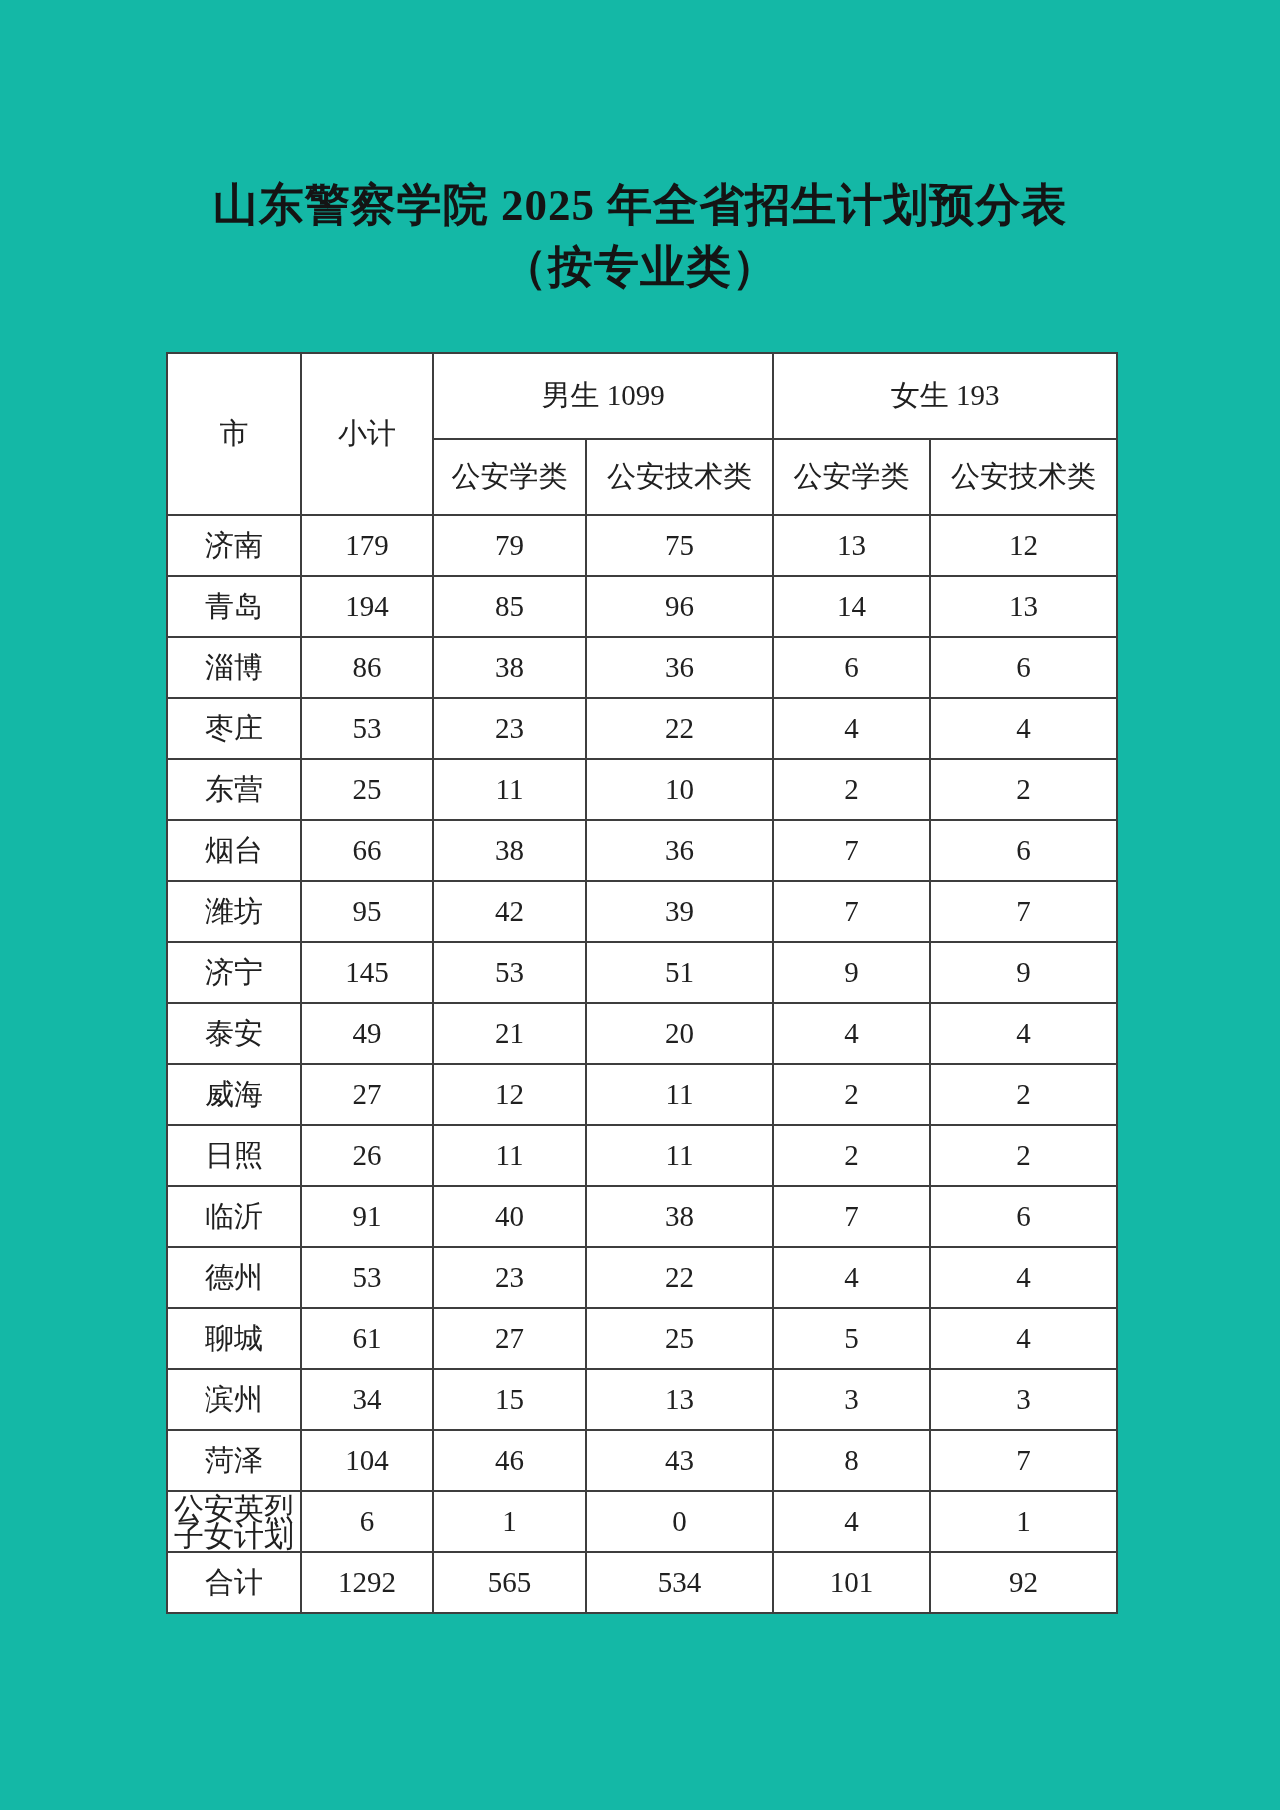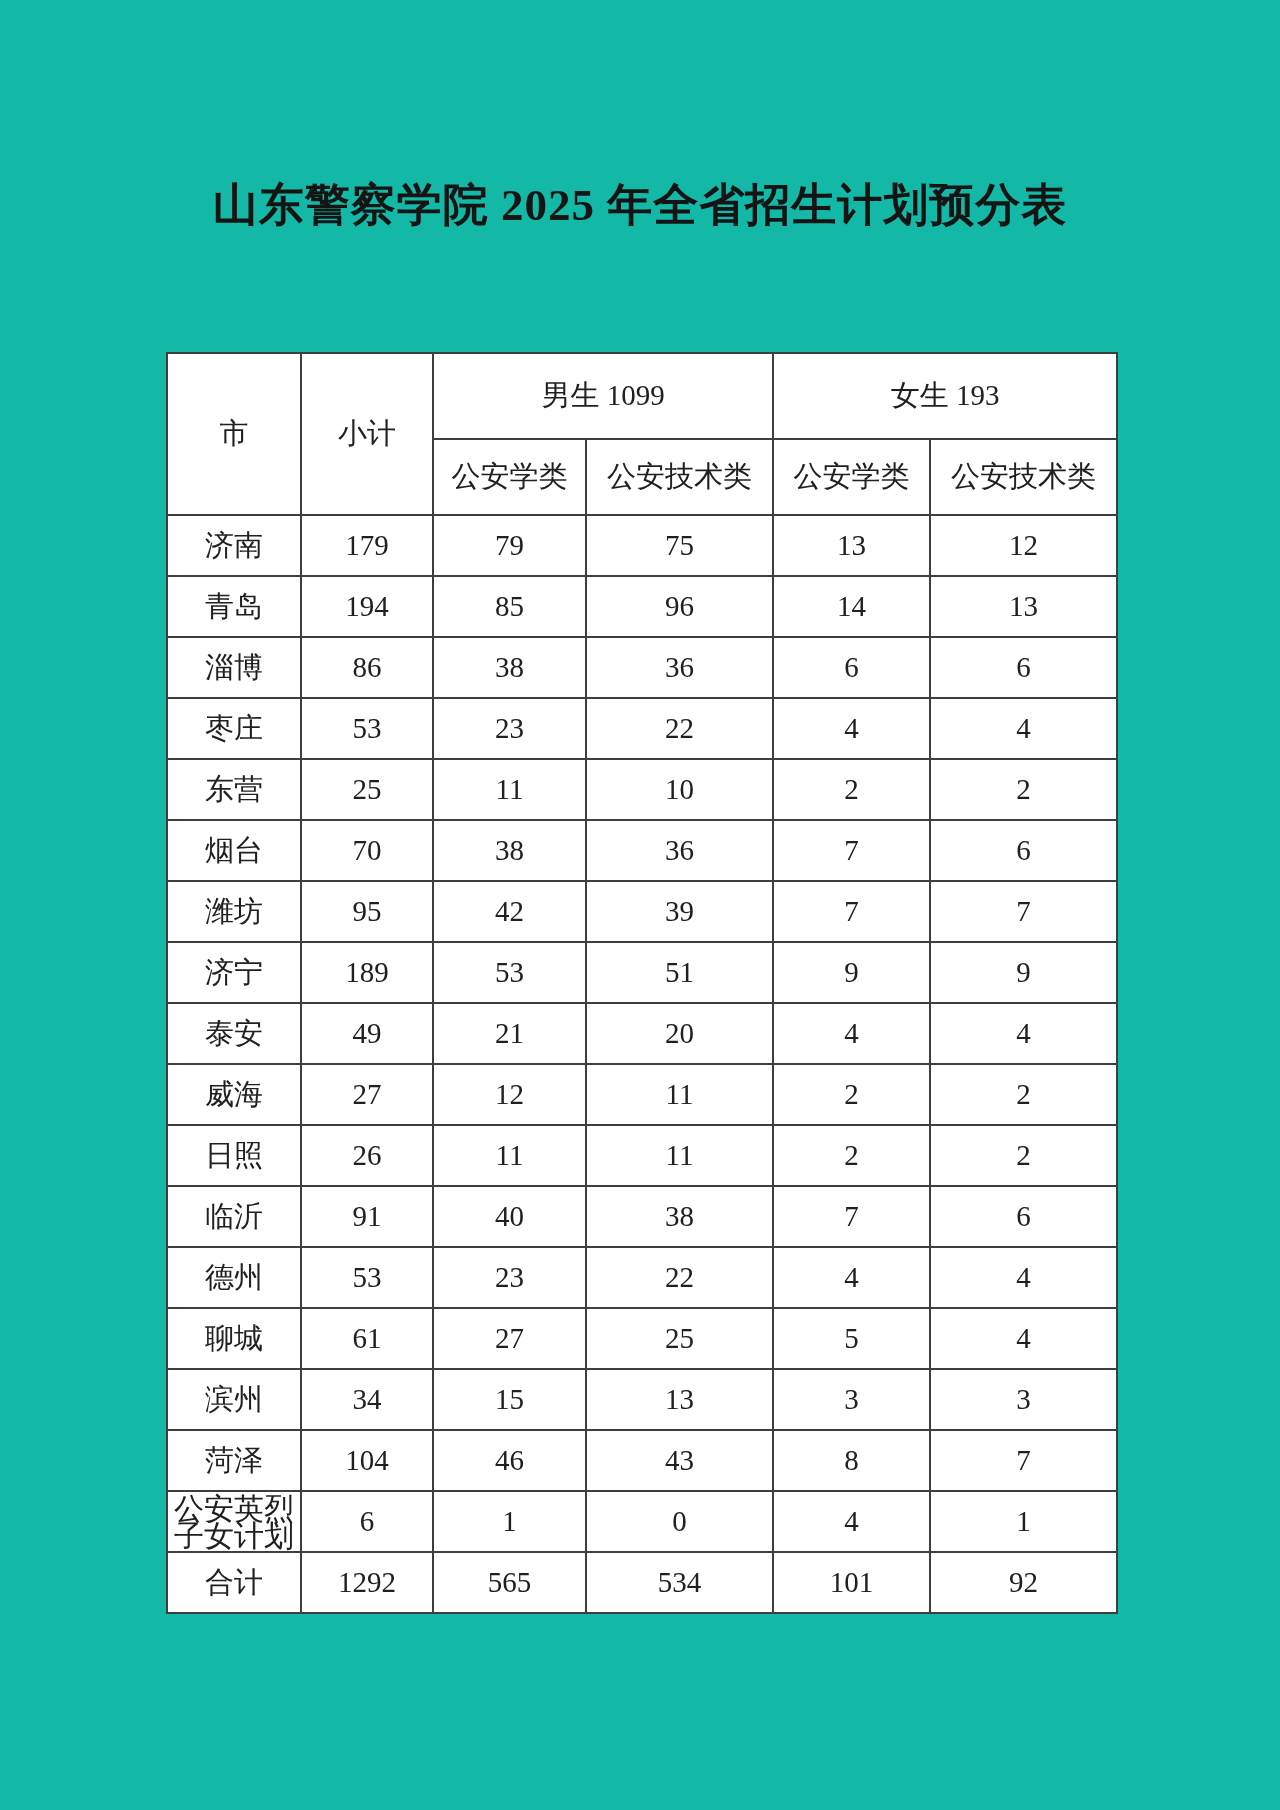--- a/index.html
+++ b/index.html
@@ -50,20 +50,21 @@
     line-height:27px;
   }
 </style>
 </head>
 <body>
 
 <div class="page">
 
   <div class="title">
     <div>山东警察学院 2025 年全省招生计划预分表</div>
+    <div>（按专业类）</div>
   </div>
 
   <table class="plan">
     <colgroup>
       <col style="width:134px">
       <col style="width:132px">
       <col style="width:153px">
       <col style="width:187px">
       <col style="width:157px">
       <col style="width:187px">
@@ -124,39 +125,39 @@
           <td class="lbl">东营</td>
           <td>25</td>
           <td>11</td>
           <td>10</td>
           <td>2</td>
           <td>2</td>
         </tr>
 
         <tr>
           <td class="lbl">烟台</td>
-          <td>70</td>
+          <td>66</td>
           <td>38</td>
           <td>36</td>
           <td>7</td>
           <td>6</td>
         </tr>
 
         <tr>
           <td class="lbl">潍坊</td>
           <td>95</td>
           <td>42</td>
           <td>39</td>
           <td>7</td>
           <td>7</td>
         </tr>
 
         <tr>
           <td class="lbl">济宁</td>
-          <td>189</td>
+          <td>145</td>
           <td>53</td>
           <td>51</td>
           <td>9</td>
           <td>9</td>
         </tr>
 
         <tr>
           <td class="lbl">泰安</td>
           <td>49</td>
           <td>21</td>

